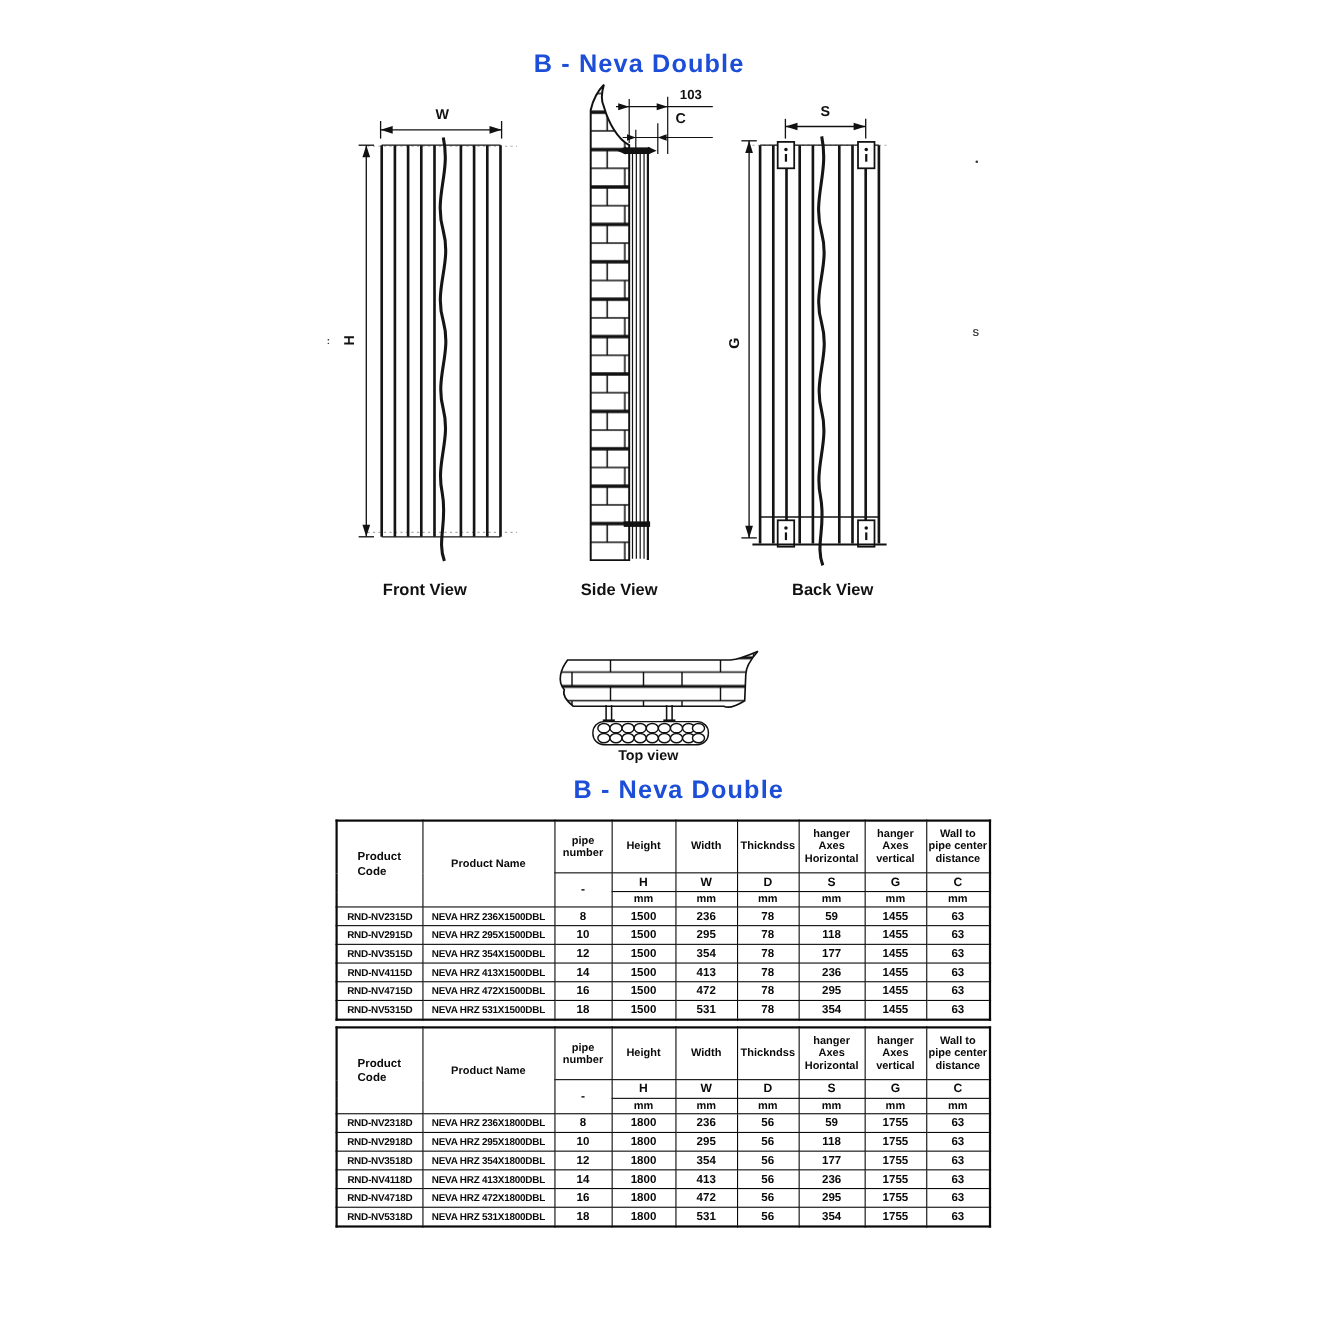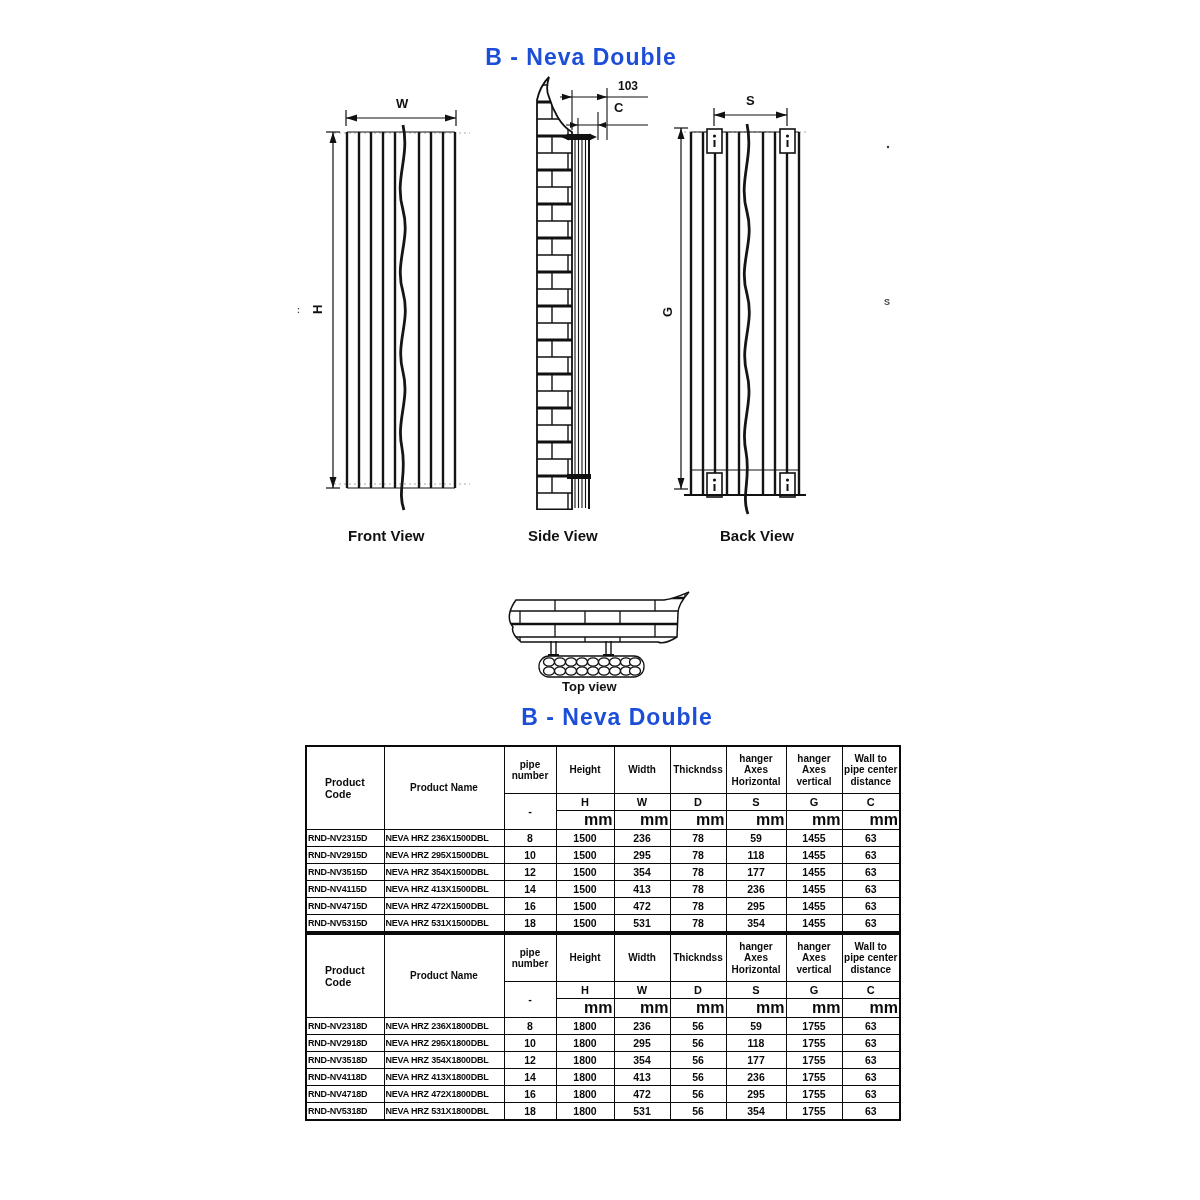--- a/index.html
+++ b/index.html
@@ -18,23 +18,23 @@
   table.spec{position:absolute;left:305px;width:594px;border-collapse:collapse;table-layout:fixed;
              background:#fff;border:2px solid #0a0a0a;}
   #table-1500{top:745px;}
   #table-1800{top:933px;}
   table.spec td{border:1.4px solid #0a0a0a;text-align:center;vertical-align:middle;
                 font-weight:bold;font-size:10.5px;line-height:1.15;padding:0 1px;
                 overflow:hidden;white-space:nowrap;color:#0a0a0a;}
   tr.hrow1 td{font-size:10px;white-space:normal;height:46px;}
   tr.hrow1 td.pc{text-align:left;padding-left:18px;font-size:10.5px;}
   tr.hrow2 td{font-size:11px;height:16px;}
-  tr.hrow3 td{font-size:16px;height:13px;text-align:right;}
+  tr.hrow3 td{font-size:10px;height:13px;}
   table.spec tr.drow td{height:16px;}
-  table.spec td.l{text-align:left;padding-left:1px;font-size:9px;letter-spacing:-0.2px;}
+  table.spec td.l{text-align:center;padding-left:1px;font-size:9px;letter-spacing:-0.2px;}
 </style>
 </head>
 <body>
 
 <div id="page">
 
   <div class="title" id="title-top">B - Neva Double</div>
 
   <svg width="1200" height="760" viewBox="0 0 1200 760">
     <defs>

